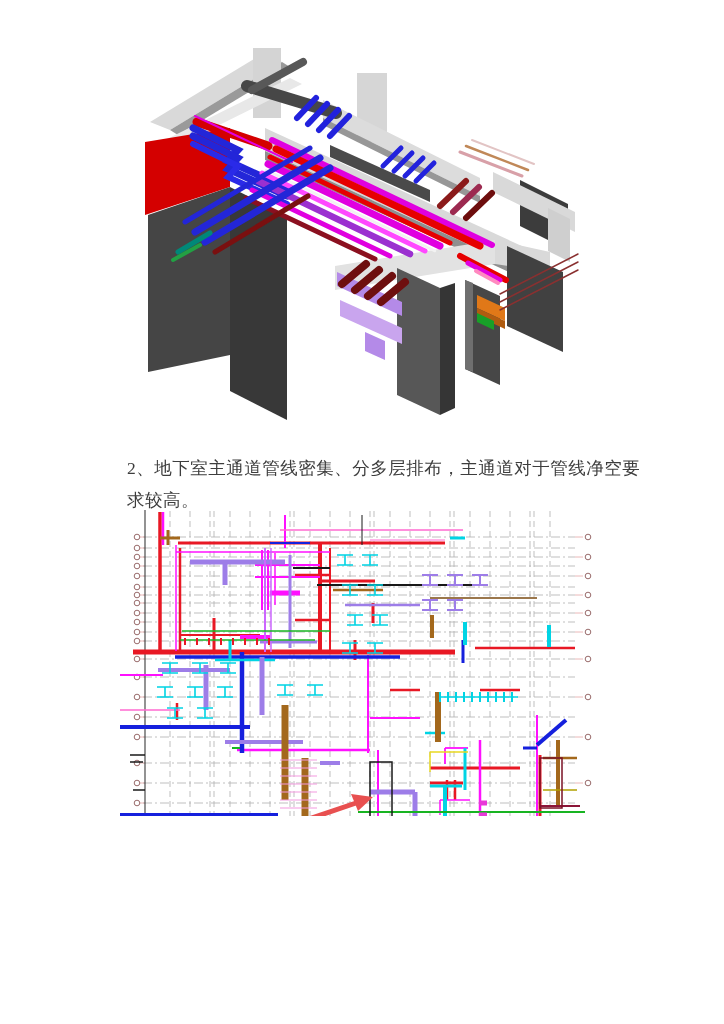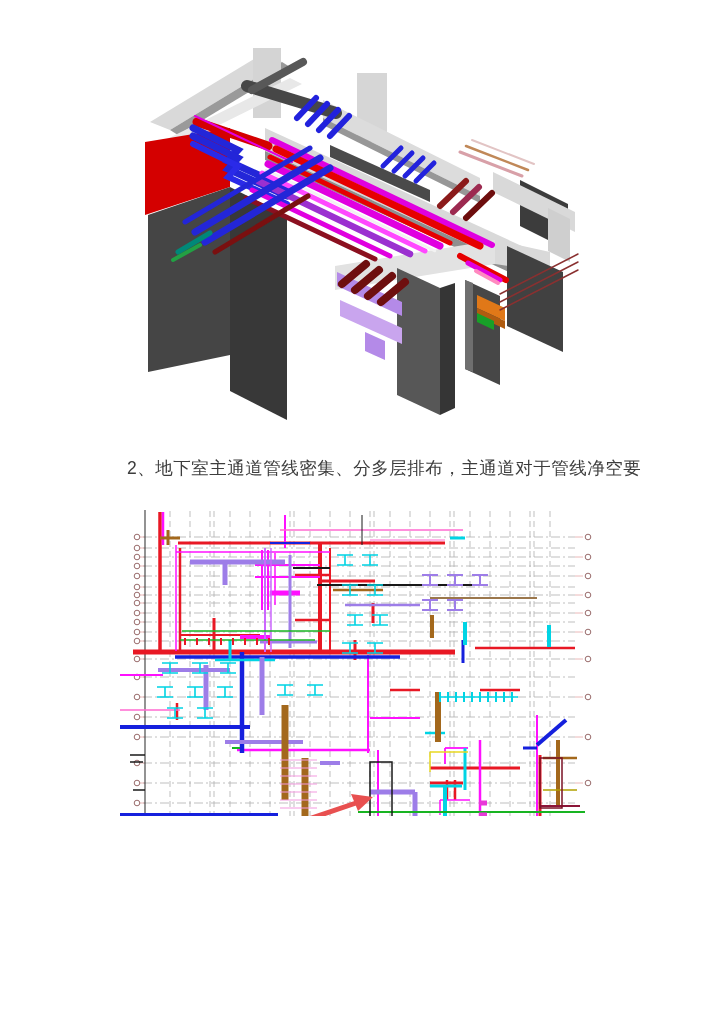--- a/index.html
+++ b/index.html
@@ -1,17 +1,17 @@
 <!DOCTYPE html>
 <html><head>
 <meta charset="utf-8">
 <style>
   html,body{margin:0;padding:0;background:#ffffff;}
   .page{position:relative;width:724px;height:816px;background:#ffffff;overflow:hidden;
-        font-family:Liberation Sans, sans-serif;}
+        font-family:Liberation Serif, serif;}
   figure{margin:0;padding:0;position:absolute;}
   .model3d{left:140px;top:40px;width:445px;height:396px;}
   .cadplan{left:115px;top:505px;width:496px;height:448px;}
   .caption{position:absolute;left:127px;top:434px;width:492px;
            font-size:17.5px;line-height:32px;letter-spacing:0.5px;color:#3d3d3d;}
   .cap-line{display:block;white-space:nowrap;}
   svg{display:block;}
 </style>
 </head>
 <body>
@@ -93,20 +93,21 @@
         <polyline points="328,223 360,240" fill="none" stroke="#e000e0" stroke-width="5" stroke-linecap="round"></polyline>
         <polyline points="336,231 358,243" fill="none" stroke="#ff8ac0" stroke-width="4" stroke-linecap="round"></polyline>
         <polyline points="360,254 438,214" fill="none" stroke="#8a3030" stroke-width="1.5" stroke-linecap="round"></polyline>
         <polyline points="360,262 438,222" fill="none" stroke="#8a3030" stroke-width="1.5" stroke-linecap="round"></polyline>
         <polyline points="360,270 438,230" fill="none" stroke="#8a3030" stroke-width="1.5" stroke-linecap="round"></polyline>
       </svg>
   </figure>
 
   <p class="caption" style="color: rgb(61, 61, 61);">
     <span class="cap-line">2、地下室主通道管线密集、分多层排布，主通道对于管线净空要</span>
+    <span class="cap-line">求较高。</span>
   </p>
 
   <figure class="cadplan">
     <svg id="plan-svg" width="496" height="448" viewBox="0 0 496 448">
         <line x1="55" y1="6" x2="55" y2="431" stroke="#aeaeae" stroke-width="0.8" stroke-dasharray="6 4"></line>
         <line x1="75" y1="6" x2="75" y2="431" stroke="#aeaeae" stroke-width="0.8" stroke-dasharray="6 4"></line>
         <line x1="95" y1="6" x2="95" y2="431" stroke="#aeaeae" stroke-width="0.8" stroke-dasharray="6 4"></line>
         <line x1="99" y1="6" x2="99" y2="431" stroke="#aeaeae" stroke-width="0.8" stroke-dasharray="6 4"></line>
         <line x1="115" y1="6" x2="115" y2="431" stroke="#aeaeae" stroke-width="0.8" stroke-dasharray="6 4"></line>
         <line x1="135" y1="6" x2="135" y2="431" stroke="#aeaeae" stroke-width="0.8" stroke-dasharray="6 4"></line>

